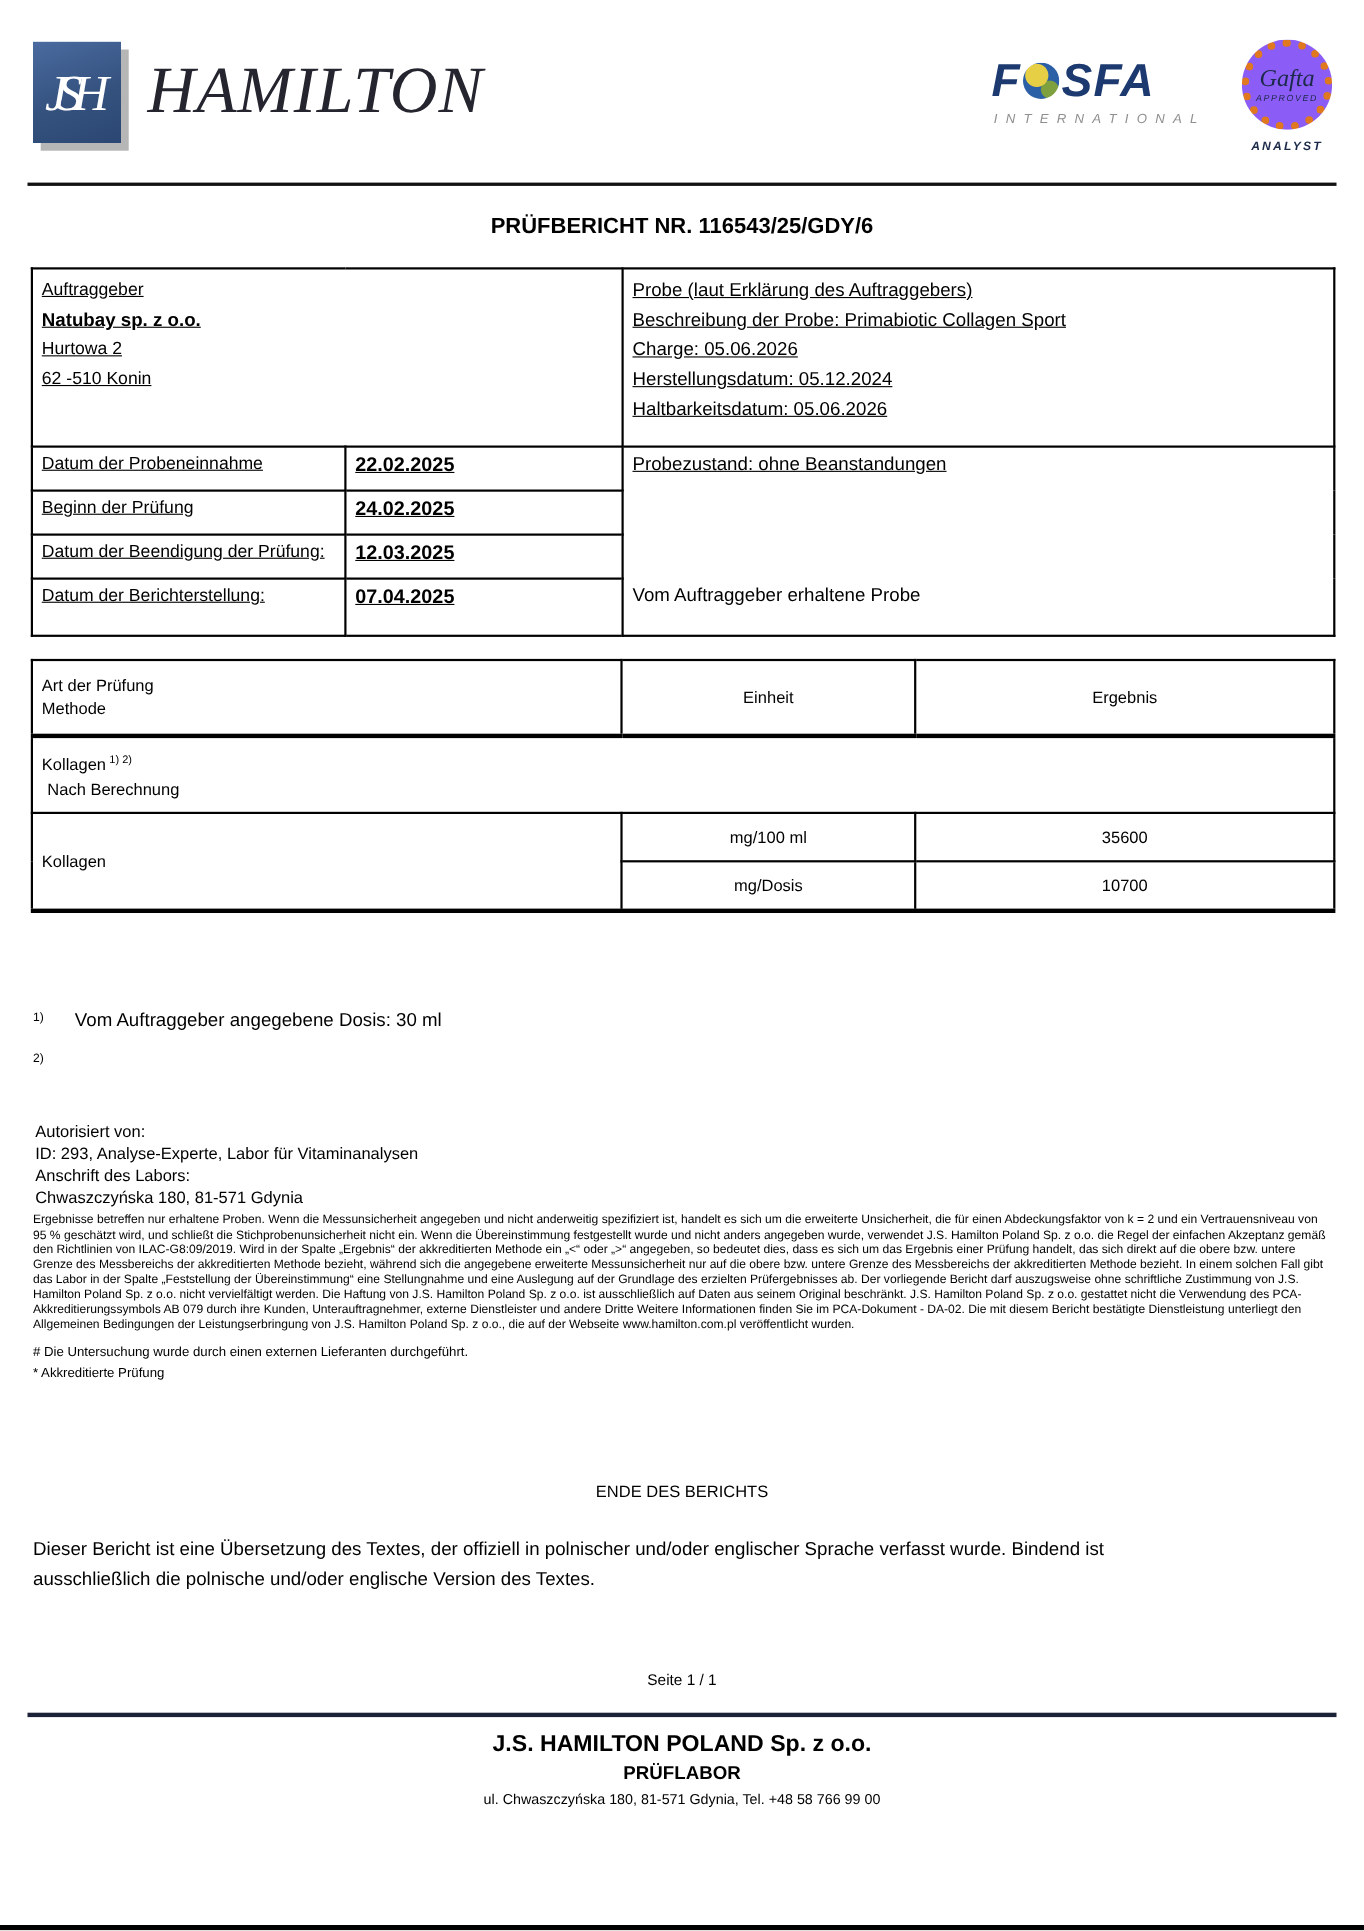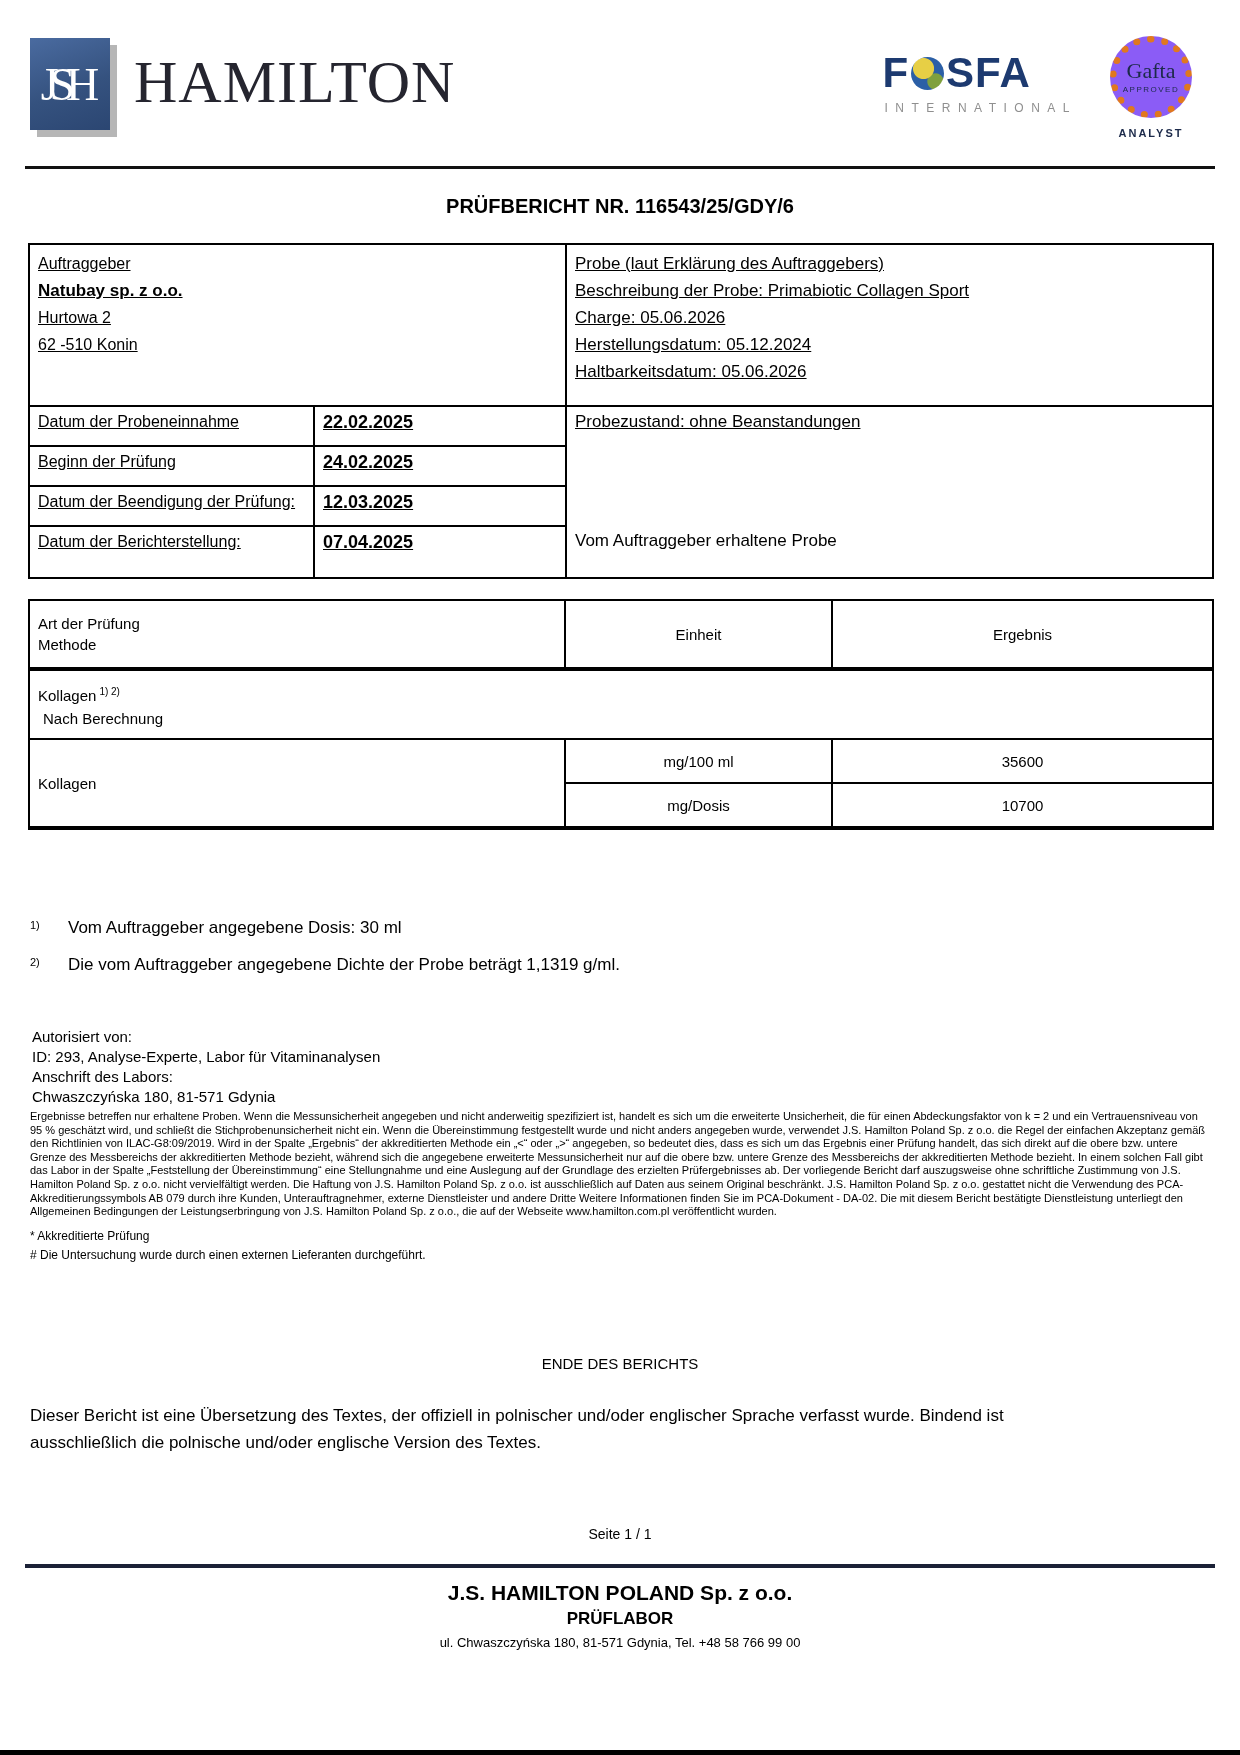--- a/index.html
+++ b/index.html
@@ -2,21 +2,21 @@
 <html><head>
 <meta charset="utf-8">
 <style>
   html,body { margin:0; padding:0; background:#ffffff; }
   .page {
     position:relative; width:1240px; height:1755px; margin:0 auto;
     background:#ffffff; overflow:hidden; color:#000;
     font-family:"Liberation Sans", sans-serif;
   }
   
-  .header { display:flex; align-items:flex-start; padding:36px 43px 0 30px; height:126px; }
+  .header { display:flex; align-items:flex-start; padding:36px 24px 0 30px; height:126px;font-style:italic; }
   .jsh-logo {
     width:80px; height:92px; margin-top:2px; flex:0 0 auto;
     background:linear-gradient(160deg,#4a6ba0 0%, #35527f 55%, #2b4672 100%);
     box-shadow:7px 7px 0 #b6b6b6;
     display:flex; align-items:center; justify-content:center;
   }
   .jsh-text {
     font-family:"Liberation Serif", serif; color:#ffffff; font-size:46px;
     letter-spacing:-0.2em; padding-right:0.2em; font-weight:400;
   }
@@ -205,35 +205,34 @@
   </tbody>
     </table>
 
   <div class="footnotes">
     <div class="footnote">
       <span class="fn-mark">1)</span>
       <span class="fn-text">Vom Auftraggeber angegebene Dosis: 30 ml</span>
     </div>
     <div class="footnote">
       <span class="fn-mark">2)</span>
-      <span class="fn-text">Die vom Auftraggeber angegebene Dichte der Probe beträgt 1,1319 g/ml.</span>
     </div>
   </div>
 
   <div class="auth">
     <div>Autorisiert von:</div>
     <div>ID: 293, Analyse-Experte, Labor für Vitaminanalysen</div>
     <div>Anschrift des Labors:</div>
     <div>Chwaszczyńska 180, 81-571 Gdynia</div>
   </div>
 
   <div class="disclaimer">Ergebnisse betreffen nur erhaltene Proben. Wenn die Messunsicherheit angegeben und nicht anderweitig spezifiziert ist, handelt es sich um die erweiterte Unsicherheit, die für einen Abdeckungsfaktor von k = 2 und ein Vertrauensniveau von 95 % geschätzt wird, und schließt die Stichprobenunsicherheit nicht ein. Wenn die Übereinstimmung festgestellt wurde und nicht anders angegeben wurde, verwendet J.S. Hamilton Poland Sp. z o.o. die Regel der einfachen Akzeptanz gemäß den Richtlinien von ILAC-G8:09/2019. Wird in der Spalte „Ergebnis“ der akkreditierten Methode ein „&lt;“ oder „&gt;“ angegeben, so bedeutet dies, dass es sich um das Ergebnis einer Prüfung handelt, das sich direkt auf die obere bzw. untere Grenze des Messbereichs der akkreditierten Methode bezieht, während sich die angegebene erweiterte Messunsicherheit nur auf die obere bzw. untere Grenze des Messbereichs der akkreditierten Methode bezieht. In einem solchen Fall gibt das Labor in der Spalte „Feststellung der Übereinstimmung“ eine Stellungnahme und eine Auslegung auf der Grundlage des erzielten Prüfergebnisses ab. Der vorliegende Bericht darf auszugsweise ohne schriftliche Zustimmung von J.S. Hamilton Poland Sp. z o.o. nicht vervielfältigt werden. Die Haftung von J.S. Hamilton Poland Sp. z o.o. ist ausschließlich auf Daten aus seinem Original beschränkt. J.S. Hamilton Poland Sp. z o.o. gestattet nicht die Verwendung des PCA-Akkreditierungssymbols AB 079 durch ihre Kunden, Unterauftragnehmer, externe Dienstleister und andere Dritte Weitere Informationen finden Sie im PCA-Dokument - DA-02. Die mit diesem Bericht bestätigte Dienstleistung unterliegt den Allgemeinen Bedingungen der Leistungserbringung von J.S. Hamilton Poland Sp. z o.o., die auf der Webseite www.hamilton.com.pl veröffentlicht wurden.</div>
   <div class="acc-marks">
+    <div># Die Untersuchung wurde durch einen externen Lieferanten durchgeführt.</div>
     <div>* Akkreditierte Prüfung</div>
-    <div># Die Untersuchung wurde durch einen externen Lieferanten durchgeführt.</div>
   </div>
 
   <div class="end-report">ENDE DES BERICHTS</div>
   <div class="translation">Dieser Bericht ist eine Übersetzung des Textes, der offiziell in polnischer und/oder englischer Sprache verfasst wurde. Bindend ist ausschließlich die polnische und/oder englische Version des Textes.</div>
 
   <div class="page-num">Seite 1 / 1</div>
   <div class="footer-rule"></div>
   <div class="footer">
     <div class="footer-company">J.S. HAMILTON POLAND Sp. z o.o.</div>
     <div class="footer-lab">PRÜFLABOR</div>

